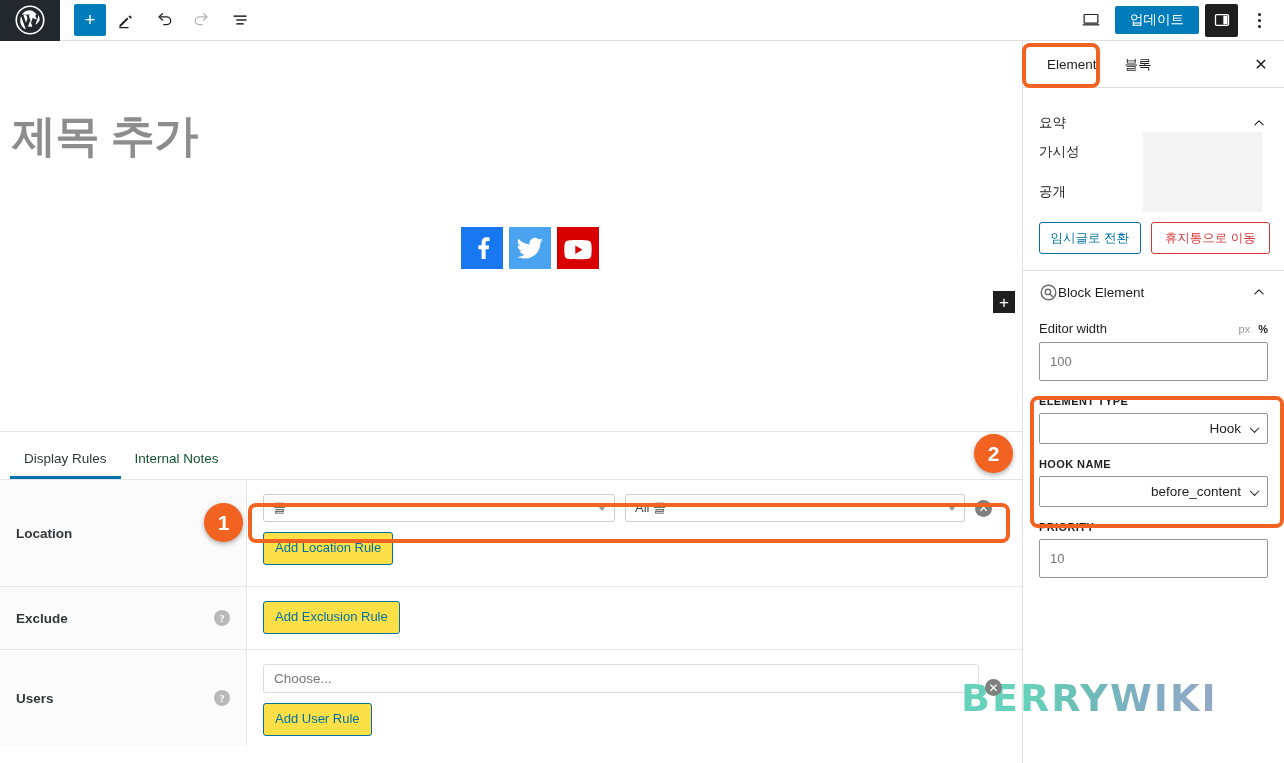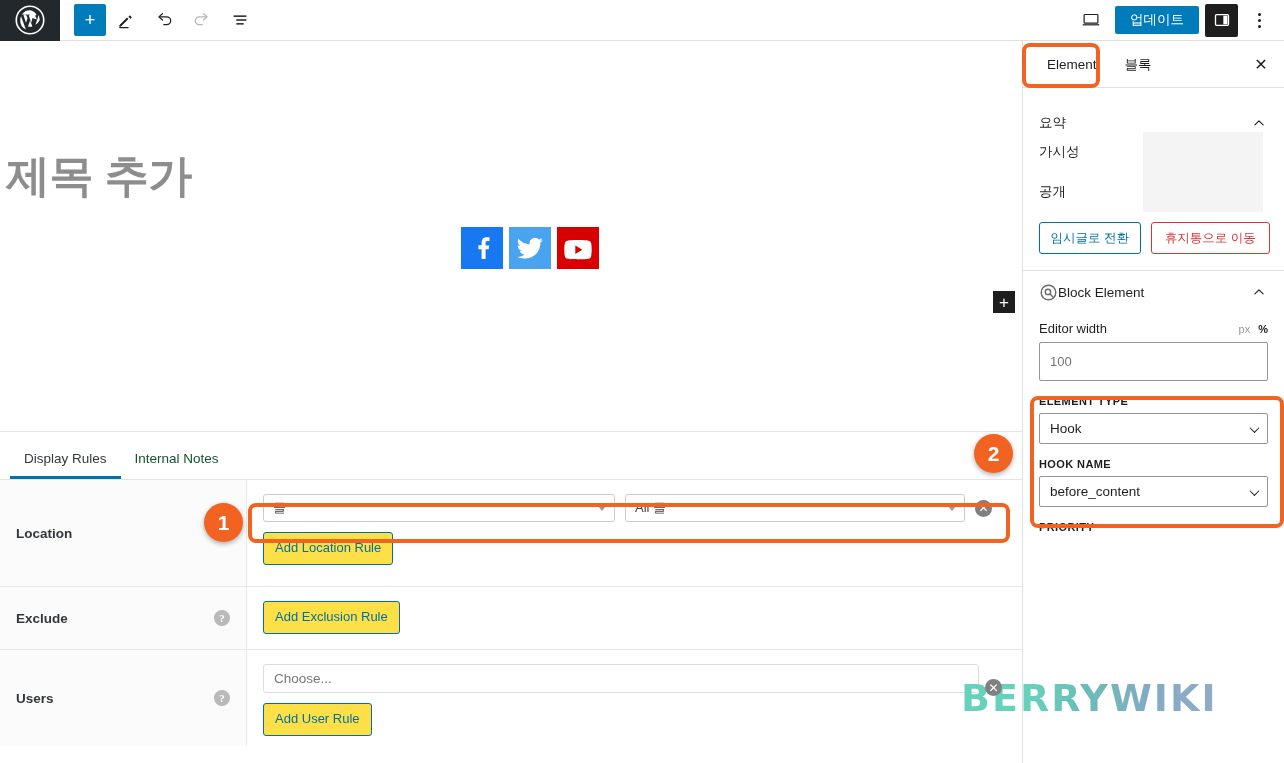--- a/index.html
+++ b/index.html
@@ -49,24 +49,23 @@
     display:flex; align-items:center; justify-content:center; color:#1e1e1e;
   }
   .kebab i { display:block; width:3px; height:3px; border-radius:50%; background:#1e1e1e; margin:1.5px 0; }
 
   
   .canvas {
     position:absolute; left:0; top:41px; width:1022px; height:390px;
     background:#fff; overflow:hidden;
   }
   .post-title {
-    position:absolute; left:6px; top:66px;
+    position:absolute; left:12px; top:66px;
     font-size:44px; font-weight:700; color:#8d8d8d; letter-spacing:-0.5px;
     white-space:nowrap;
-    margin-top:40px;
   }
   .social-row {
     position:absolute; left:461px; top:186px;
     display:flex; gap:6px;
   }
   .sicon { width:42px; height:42px; display:block; }
 
   .block-inserter {
     position:absolute; left:993px; top:250px;
     width:22px; height:22px; background:#1e1e1e; color:#fff;
@@ -207,21 +206,21 @@
     display:flex; align-items:center;
     font-family:"Liberation Sans","DejaVu Sans",sans-serif;
   }
   .cap {
     font-size:11px; font-weight:700; letter-spacing:0.4px; color:#1e1e1e;
     text-transform:uppercase; margin:14px 0 6px 0;
   }
   .sel-native {
     position:relative; width:100%; height:31px; border:1px solid #949494; border-radius:2px;
     background:#fff; font-size:13.5px; color:#1e1e1e; padding:0 26px 0 10px;
-    display:flex; align-items:center; cursor:pointer;
+    display:flex; align-items:center; cursor:pointer;justify-content:flex-end;
   }
   .sel-native .chev-s {
     position:absolute; right:9px; top:50%; margin-top:-3px;
     width:7px; height:7px; border-right:1.6px solid #1e1e1e; border-bottom:1.6px solid #1e1e1e;
     transform:rotate(45deg) translate(-1px,-1px);
   }
 
   
   .hl {
     position:absolute; border:4px solid #f26322; border-radius:8px;
@@ -460,20 +459,21 @@
         <span class="chev-s"></span>
       </div>
 
       <div class="cap">HOOK NAME</div>
       <div class="sel-native">
         <span>before_content</span>
         <span class="chev-s"></span>
       </div>
 
       <div class="cap">PRIORITY</div>
+      <div class="inp">10</div>
     </div>
   </div>
 
   <div class="hl hl-element"></div>
   <div class="hl hl-etype"></div>
   <div class="hl hl-location"></div>
 
   <div class="badge badge-1">1</div>
   <div class="badge badge-2">2</div>
 

